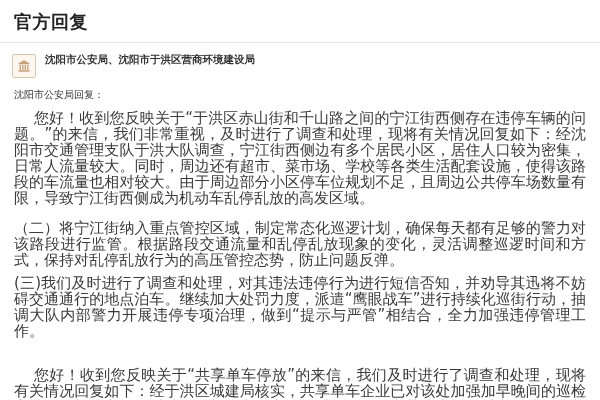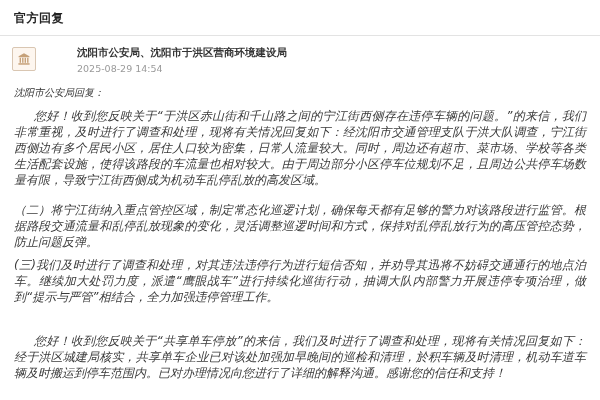--- a/index.html
+++ b/index.html
@@ -15,36 +15,35 @@
     overflow: hidden;
   }
   .page {
     width: 600px;
     height: 400px;
     box-sizing: border-box;
     position: relative;
     background: #ffffff;
   }
   .page-title {
-    font-size: 12px;
+    font-size: 18px;
     font-weight: bold;
     color: #222222;
     padding: 10px 14px 0 14px;
     letter-spacing: 0.5px;
   }
   .divider {
     height: 1px;
     background: #e3e3e3;
     margin: 8px 0 0 0;
   }
   .reply-head {
     display: flex;
     align-items: flex-start;
     padding: 9px 14px 0 12px;
-    gap: 32px;
   }
   .org-icon {
     width: 22px;
     height: 22px;
     flex: 0 0 22px;
     border: 1px solid #d9c6b2;
     background: #fdf6ef;
     border-radius: 2px;
     margin-top: 2px;
     position: relative;
@@ -66,29 +65,28 @@
     font-size: 9.5px;
     color: #9a9a9a;
     line-height: 14px;
     margin-top: 3px;
   }
   .body-wrap {
     padding: 0 14px;
   }
   .section {
     margin-top: 9px;
-    font-style: italic;
   }
   .sec-title {
     font-size: 10px;
     color: #333333;
     line-height: 16px;
   }
   p.para {
-    font-size: 12px;
+    font-size: 15px;
     line-height: 16px;
     color: #3a3a3a;
     margin: 0;
     text-align: justify;
   }
   p.para.indent {
     text-indent: 20px;
   }
   .gap {
     height: 7px;
@@ -111,21 +109,20 @@
         <path d="M7 1.2 L12.4 4.2 L12.4 5.2 L1.6 5.2 L1.6 4.2 Z" fill="#c6a179"></path>
         <rect x="2.6" y="5.8" width="1.4" height="5" fill="#c6a179"></rect>
         <rect x="5.1" y="5.8" width="1.4" height="5" fill="#c6a179"></rect>
         <rect x="7.6" y="5.8" width="1.4" height="5" fill="#c6a179"></rect>
         <rect x="10.1" y="5.8" width="1.4" height="5" fill="#c6a179"></rect>
         <rect x="1.4" y="11.2" width="11.2" height="1.5" fill="#c6a179"></rect>
       </svg>
     </div>
     <div class="head-texts">
       <div class="org-names">沈阳市公安局、沈阳市于洪区营商环境建设局</div>
-      <div class="reply-date">2025-08-29 14:54</div>
     </div>
   </div>
 
   <div class="body-wrap">
 
     <div class="section">
       <div class="sec-title">沈阳市公安局回复：</div>
       <div class="gap"></div>
       <p class="para indent">您好！收到您反映关于“于洪区赤山街和千山路之间的宁江街西侧存在违停车辆的问题。”的来信，我们非常重视，及时进行了调查和处理，现将有关情况回复如下：经沈阳市交通管理支队于洪大队调查，宁江街西侧边有多个居民小区，居住人口较为密集，日常人流量较大。同时，周边还有超市、菜市场、学校等各类生活配套设施，使得该路段的车流量也相对较大。由于周边部分小区停车位规划不足，且周边公共停车场数量有限，导致宁江街西侧成为机动车乱停乱放的高发区域。</p>
       <div class="gap"></div>

